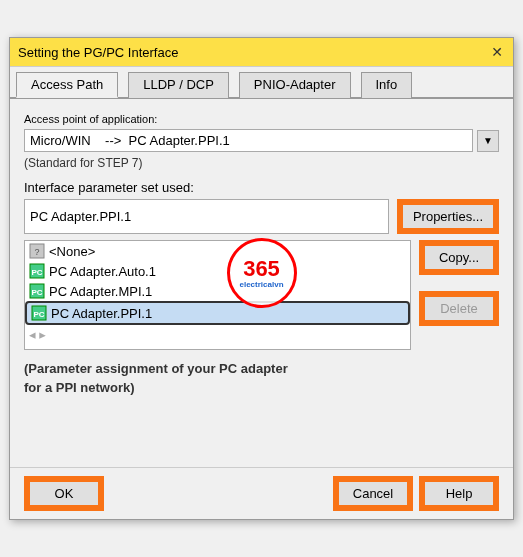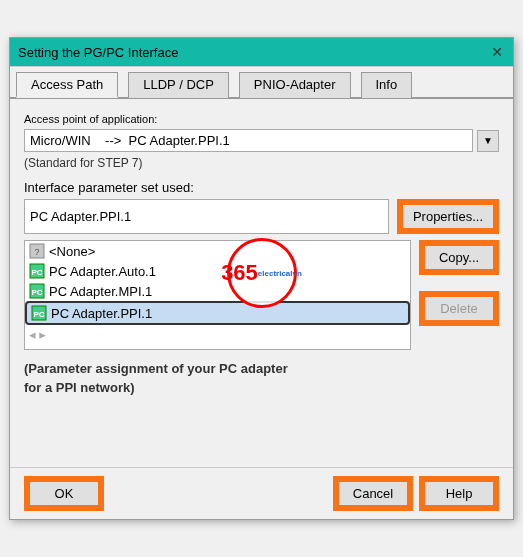--- a/index.html
+++ b/index.html
@@ -13,21 +13,21 @@
       width: 523px;
       height: 557px;
     }
     .dialog {
       width: 505px;
       background: #f0f0f0;
       border: 1px solid #999;
       box-shadow: 2px 2px 8px rgba(0,0,0,0.3);
     }
     .title-bar {
-      background: #14b8a6;
+      background: #fde047;
       padding: 6px 8px;
       display: flex;
       justify-content: space-between;
       align-items: center;
       border-bottom: 1px solid #ccc;
       font-size: 13px;
       color: #000;
     }
     .title-bar-close {
       cursor: pointer;
@@ -187,21 +187,21 @@
       transform: translate(-50%, -50%);
       pointer-events: none;
       z-index: 10;
     }
     .watermark-circle {
       width: 70px;
       height: 70px;
       border: 3px solid red;
       border-radius: 50%;
       display: flex;
-      flex-direction: row;
+      flex-direction: column;
       align-items: center;
       justify-content: center;
       background: rgba(255,255,255,0.85);
     }
     .watermark-num {
       font-size: 22px;
       font-weight: bold;
       color: #e00;
       line-height: 1;
     }

